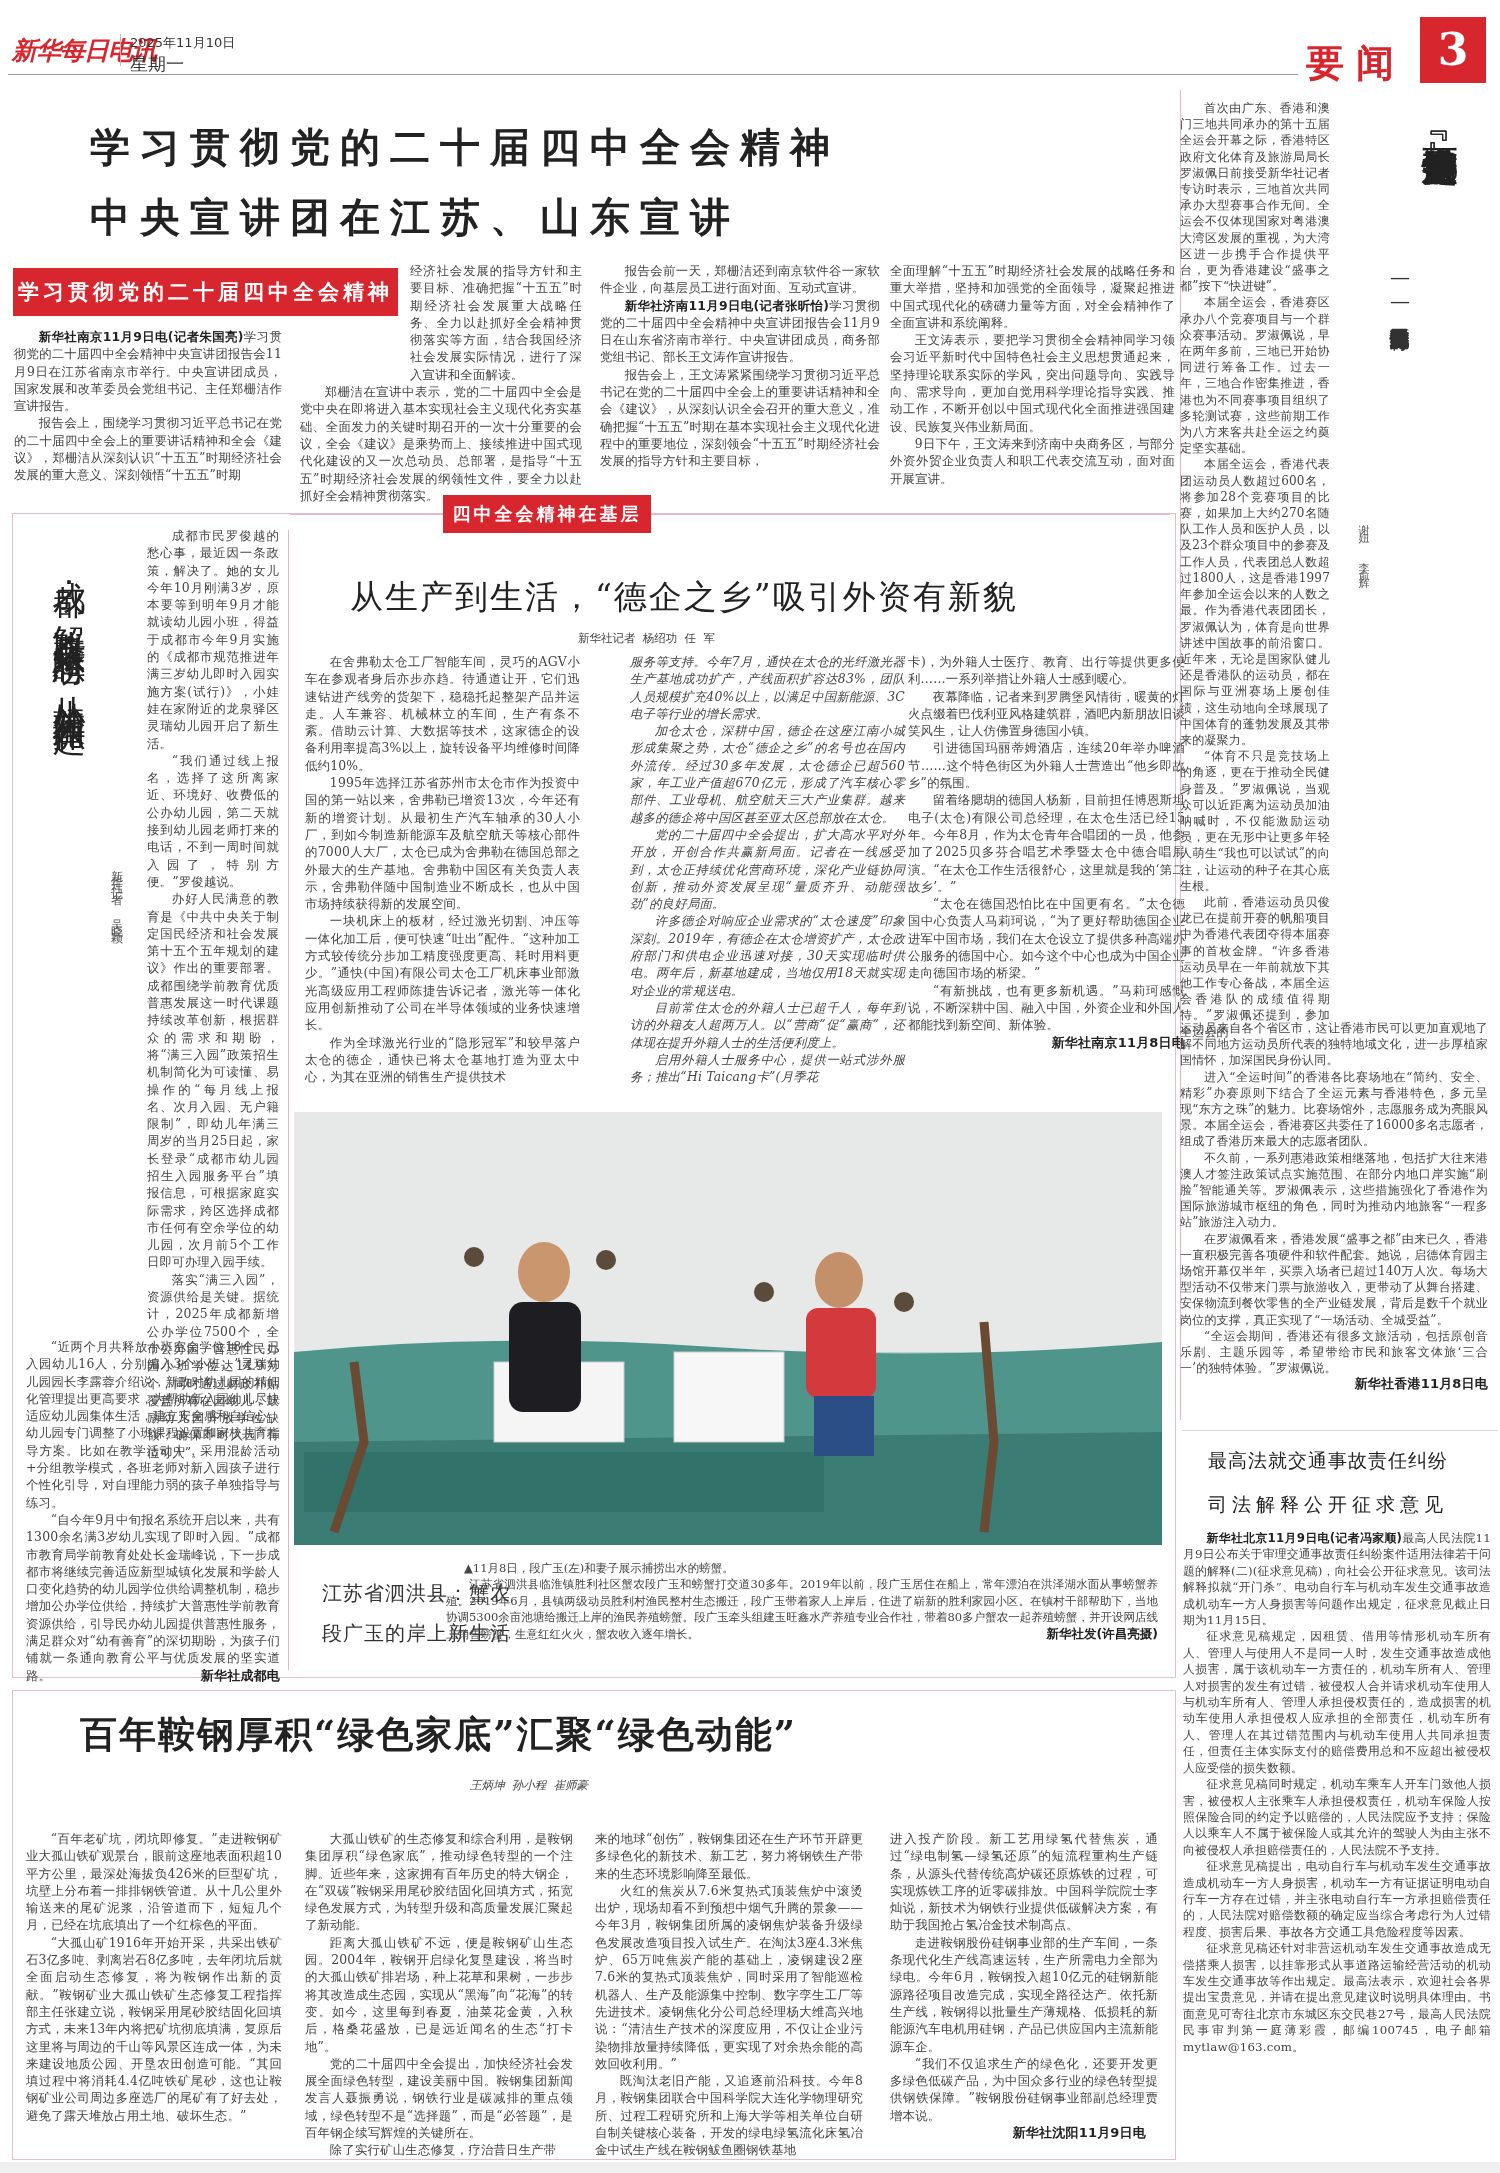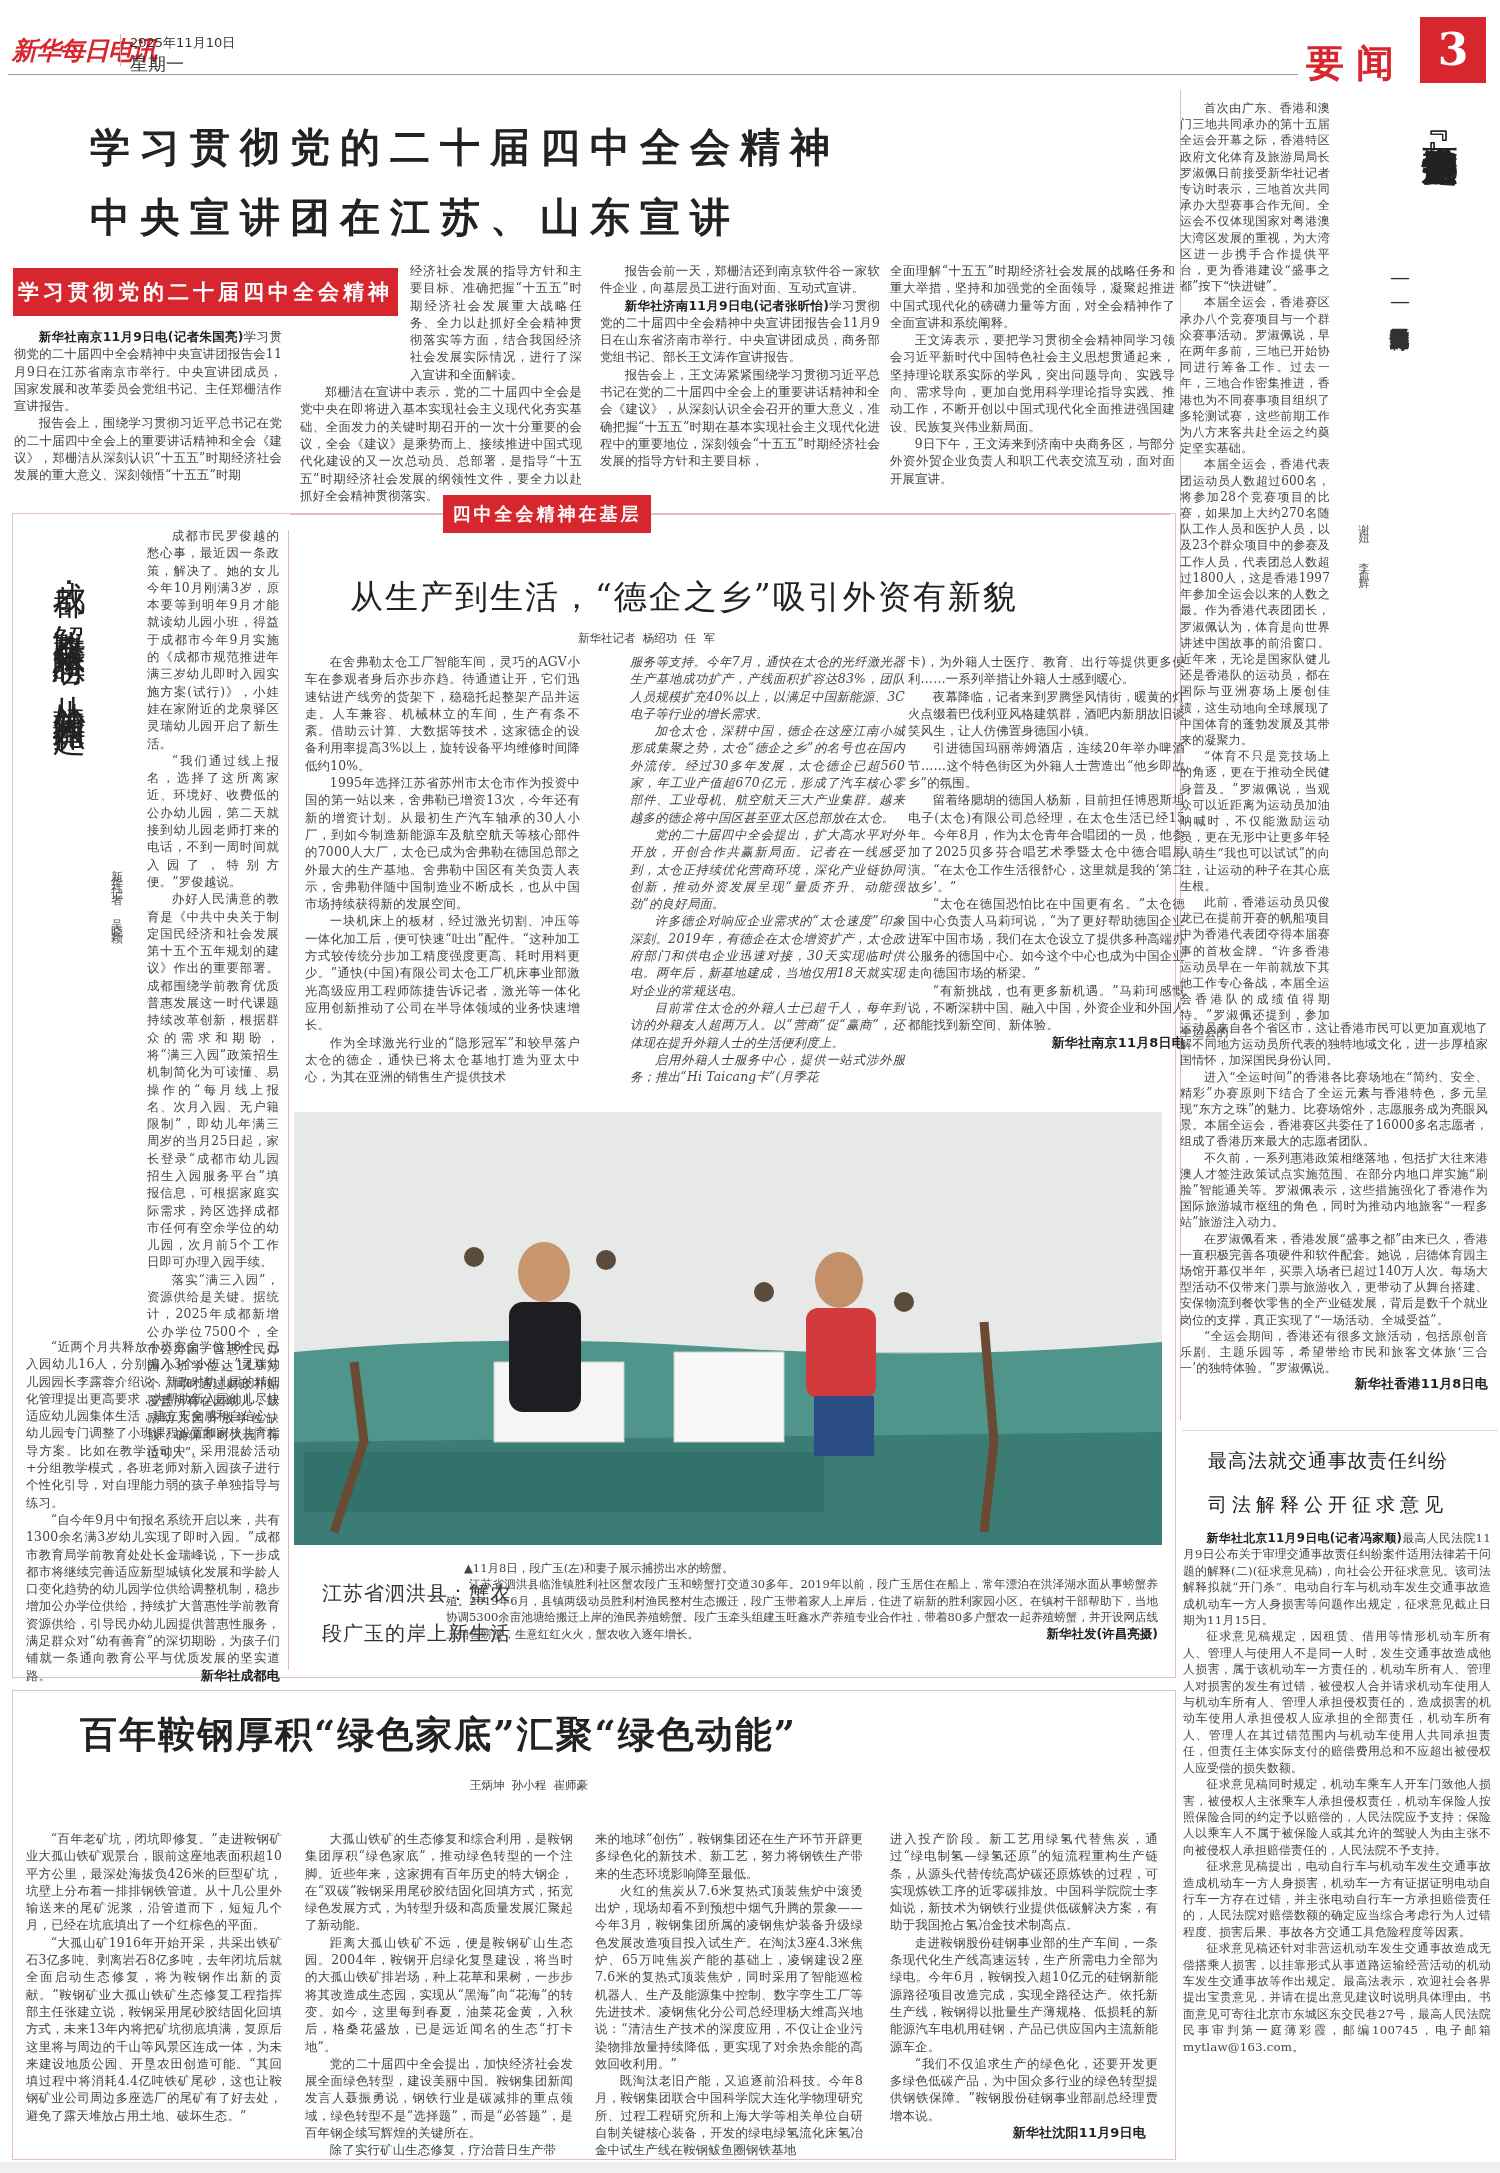--- a/index.html
+++ b/index.html
@@ -159,21 +159,21 @@
 <div class="abs body-text" style="left:1183px;top:1530px;width:308px;font-size:11.8px;line-height:16.4px;">
   <p class="lead"><b>新华社北京11月9日电(记者冯家顺)</b><span>最高人民法院11月9日公布关于审理交通事故责任纠纷案件适用法律若干问题的解释(二)(征求意见稿)，向社会公开征求意见。该司法解释拟就“开门杀”、电动自行车与机动车发生交通事故造成机动车一方人身损害等问题作出规定，征求意见截止日期为11月15日。</span></p>
   <p>征求意见稿规定，因租赁、借用等情形机动车所有人、管理人与使用人不是同一人时，发生交通事故造成他人损害，属于该机动车一方责任的，机动车所有人、管理人对损害的发生有过错，被侵权人合并请求机动车使用人与机动车所有人、管理人承担侵权责任的，造成损害的机动车使用人承担侵权人应承担的全部责任，机动车所有人、管理人在其过错范围内与机动车使用人共同承担责任，但责任主体实际支付的赔偿费用总和不应超出被侵权人应受偿的损失数额。</p>
   <p>征求意见稿同时规定，机动车乘车人开车门致他人损害，被侵权人主张乘车人承担侵权责任，机动车保险人按照保险合同的约定予以赔偿的，人民法院应予支持；保险人以乘车人不属于被保险人或其允许的驾驶人为由主张不向被侵权人承担赔偿责任的，人民法院不予支持。</p>
   <p>征求意见稿提出，电动自行车与机动车发生交通事故造成机动车一方人身损害，机动车一方有证据证明电动自行车一方存在过错，并主张电动自行车一方承担赔偿责任的，人民法院对赔偿数额的确定应当综合考虑行为人过错程度、损害后果、事故各方交通工具危险程度等因素。</p>
   <p>征求意见稿还针对非营运机动车发生交通事故造成无偿搭乘人损害，以挂靠形式从事道路运输经营活动的机动车发生交通事故等作出规定。最高法表示，欢迎社会各界提出宝贵意见，并请在提出意见建议时说明具体理由。书面意见可寄往北京市东城区东交民巷27号，最高人民法院民事审判第一庭薄彩霞，邮编100745，电子邮箱mytlaw@163.com。</p>
 </div>
 
 <div class="frame" style="left:12px;top:1690px;width:1164px;height:470px;"></div>
 <div class="abs" style="left:80px;top:1710px;font-size:37px;font-weight:bold;color:#222;letter-spacing:2px;">百年鞍钢厚积“绿色家底”汇聚“绿色动能”</div>
-<div class="abs" style="left:470px;top:1778px;font-size:11.5px;color:#444;white-space:pre;">王炳坤  孙小程  崔师豪</div>
+<div class="abs" style="left:470px;top:1778px;font-size:11.5px;color:#444;white-space:pre;font-style:italic;">王炳坤  孙小程  崔师豪</div>
 
 <div class="abs body-text" style="left:26px;top:1830px;width:256px;">
   <p>“百年老矿坑，闭坑即修复。”走进鞍钢矿业大孤山铁矿观景台，眼前这座地表面积超10平方公里，最深处海拔负426米的巨型矿坑，坑壁上分布着一排排钢铁管道。从十几公里外输送来的尾矿泥浆，沿管道而下，短短几个月，已经在坑底填出了一个红棕色的平面。</p>
   <p>“大孤山矿1916年开始开采，共采出铁矿石3亿多吨、剥离岩石8亿多吨，去年闭坑后就全面启动生态修复，将为鞍钢作出新的贡献。”鞍钢矿业大孤山铁矿生态修复工程指挥部主任张建立说，鞍钢采用尾砂胶结固化回填方式，未来13年内将把矿坑彻底填满，复原后这里将与周边的千山等风景区连成一体，为未来建设地质公园、开垦农田创造可能。“其回填过程中将消耗4.4亿吨铁矿尾砂，这也让鞍钢矿业公司周边多座选厂的尾矿有了好去处，避免了露天堆放占用土地、破坏生态。”</p>
 </div>
 <div class="abs body-text" style="left:305px;top:1830px;width:268px;">
   <p>大孤山铁矿的生态修复和综合利用，是鞍钢集团厚积“绿色家底”，推动绿色转型的一个注脚。近些年来，这家拥有百年历史的特大钢企，在“双碳”鞍钢采用尾砂胶结固化回填方式，拓宽绿色发展方式，为转型升级和高质量发展汇聚起了新动能。</p>
   <p>距离大孤山铁矿不远，便是鞍钢矿山生态园。2004年，鞍钢开启绿化复垦建设，将当时的大孤山铁矿排岩场，种上花草和果树，一步步将其改造成生态园，实现从“黑海”向“花海”的转变。如今，这里每到春夏，油菜花金黄，入秋后，格桑花盛放，已是远近闻名的生态“打卡地”。</p>
   <p>党的二十届四中全会提出，加快经济社会发展全面绿色转型，建设美丽中国。鞍钢集团新闻发言人聂振勇说，钢铁行业是碳减排的重点领域，绿色转型不是“选择题”，而是“必答题”，是百年钢企续写辉煌的关键所在。</p>
   <p>除了实行矿山生态修复，疗治昔日生产带</p>

